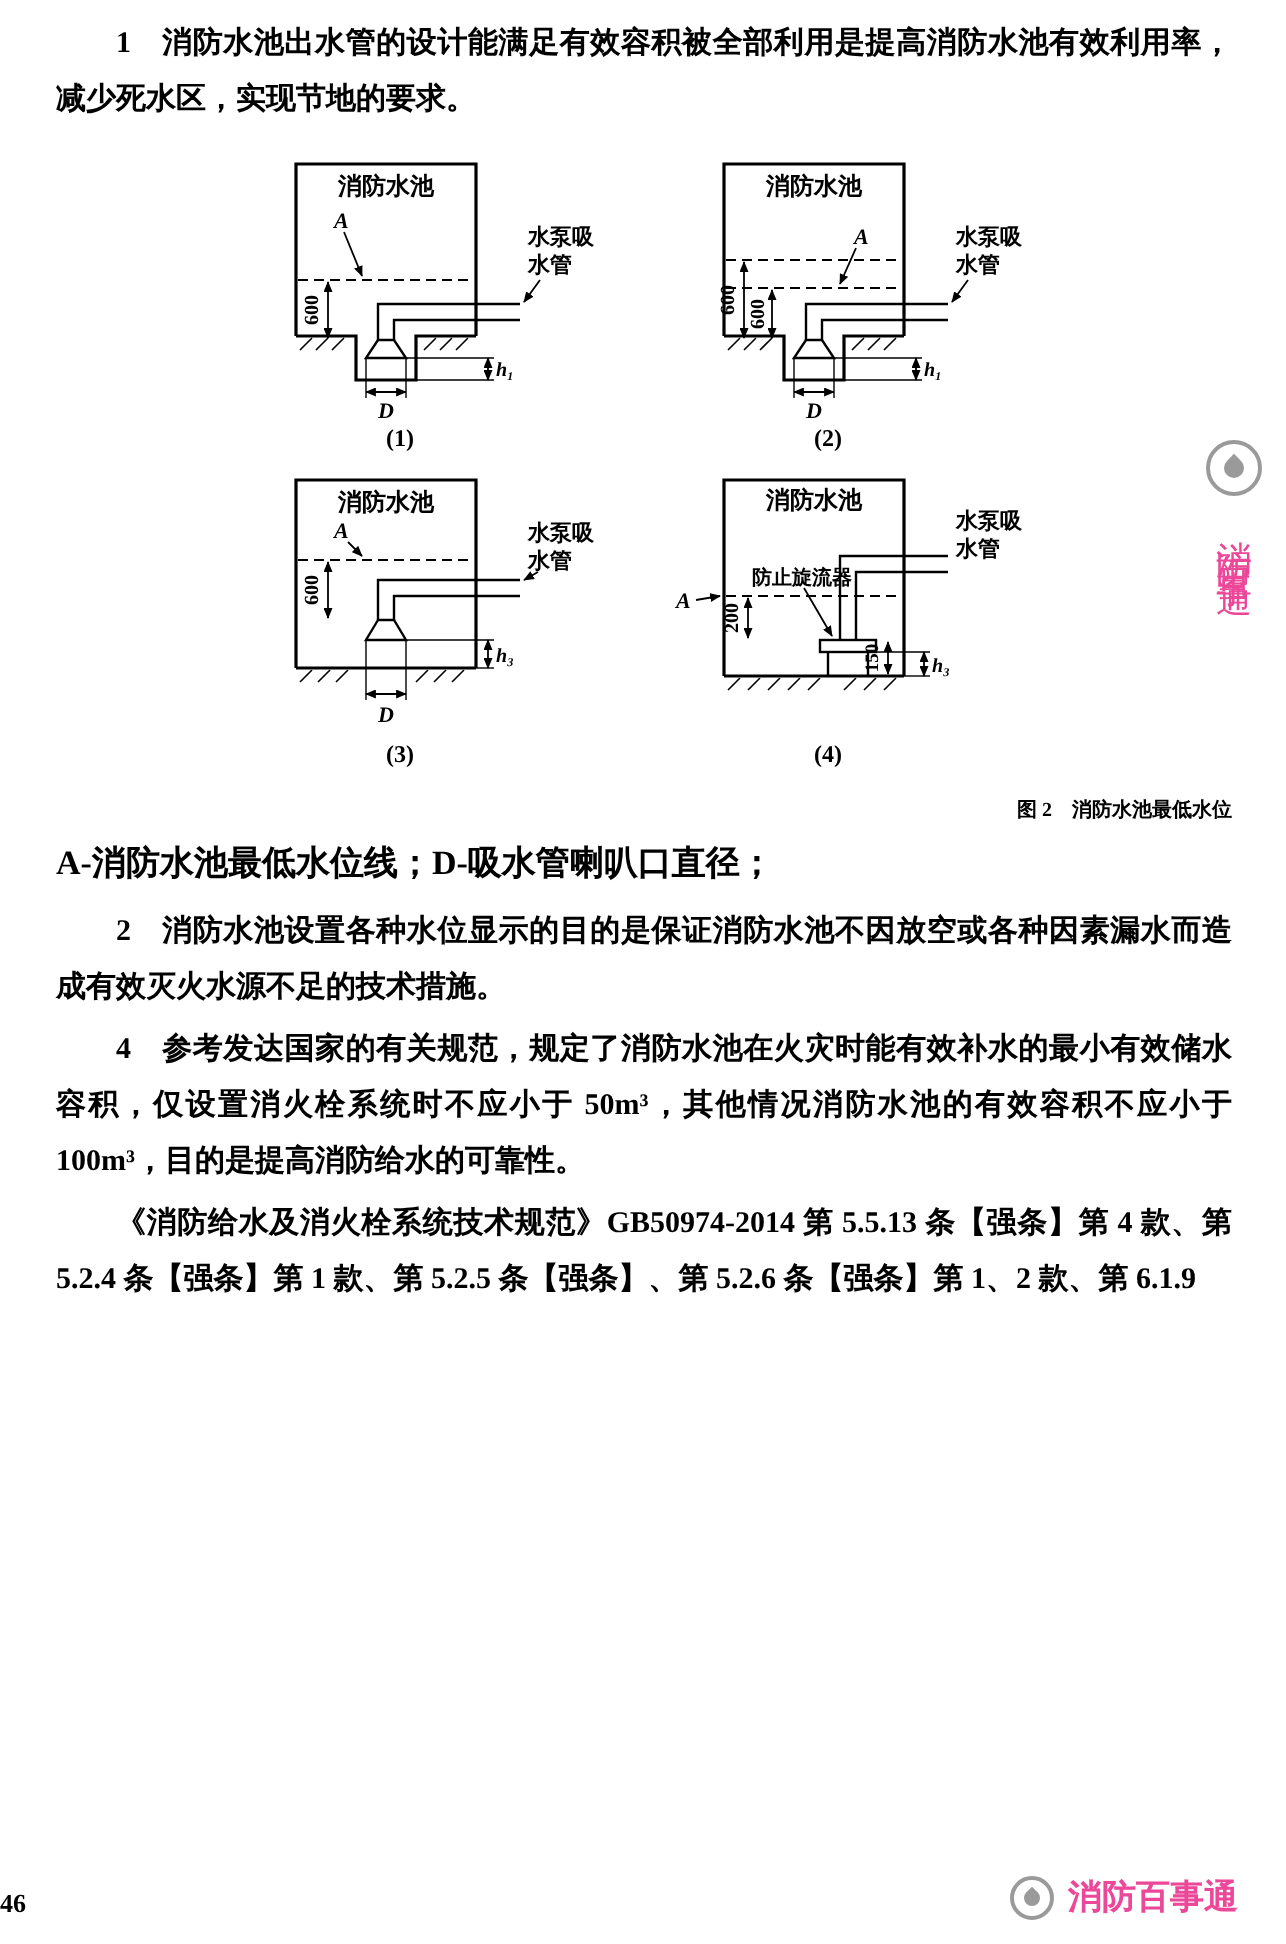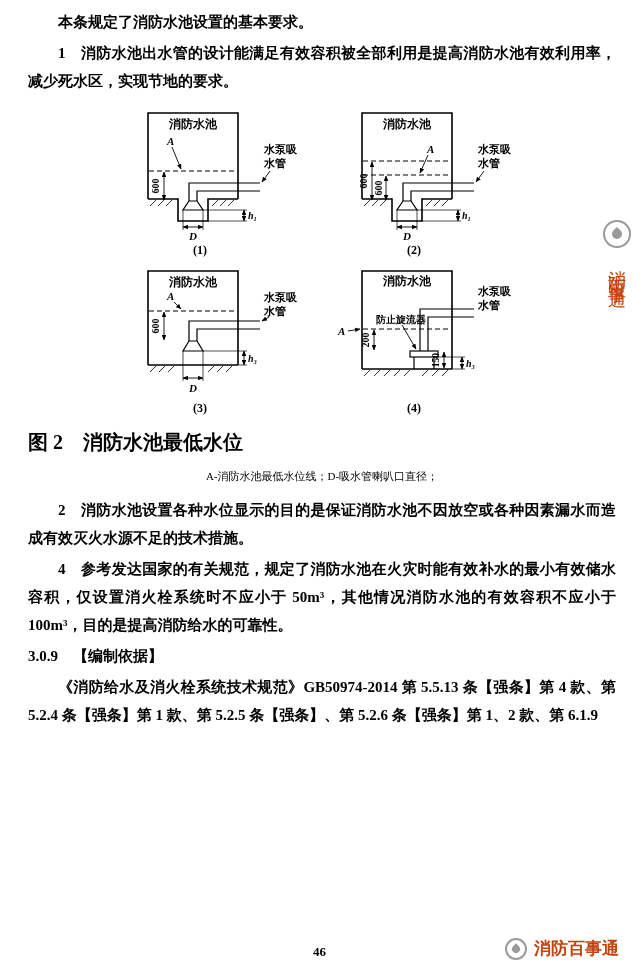--- a/index.html
+++ b/index.html
@@ -17,40 +17,40 @@
     font-size: 15px; font-weight: 700; line-height: 28px;
     text-align: justify; text-indent: 2em; margin: 0 0 3px 0;
   }
   .para.no-indent { text-indent: 0; }
 
   .figure { margin: 12px 0 10px 0; }
   .diagram-grid {
     display: grid; grid-template-columns: repeat(2, 190px);
     gap: 8px 24px; justify-content: center;
   }
-  .fig-caption { text-align: left; font-size: 20px; font-weight: 700; margin-top: 14px; }
-  .fig-legend { text-align: center; font-size: 11px; font-weight: 400; line-height: 20px; margin-top: 10px; }
+  .fig-caption { text-align: right; font-size: 10px; font-weight: 700; margin-top: 14px; }
+  .fig-legend { text-align: left; font-size: 17px; font-weight: 700; line-height: 20px; margin-top: 10px; }
 
   svg.diagram { display: block; }
   svg.diagram text {
     font-family: "Liberation Serif", "DejaVu Serif", serif;
     font-weight: 700; fill: #000;
   }
   .t9  { font-size: 9.5px; }
   .t10 { font-size: 10px; }
   .t11 { font-size: 11px; }
   .t12 { font-size: 12px; }
   .ital { font-style: italic; }
 
   .page-num {
     position: absolute; bottom: 12px; left: 0; right: 4px;
-    text-align: center; font-size: 13px; font-weight: 700;
-  }
-
-  .wm { position: absolute; color: #c2410c; }
+    font-size: 13px; font-weight: 700;
+  }
+
+  .wm { position: absolute; color: #ec4899; }
   .wm-top { top: 220px; right: 8px; width: 36px; text-align: center; }
   .wm-logo {
     width: 28px; height: 28px; border: 2px solid #9a9a9a; border-radius: 50%;
     margin: 0 auto; display: flex; align-items: center; justify-content: center;
   }
   .flame {
     width: 10px; height: 10px; background: #9a9a9a;
     border-radius: 0 50% 50% 50%; transform: rotate(45deg);
   }
   .wm-text-v {
@@ -65,21 +65,20 @@
     font-family: "Liberation Sans", "DejaVu Sans", sans-serif;
   }
   .wm-logo.small { width: 22px; height: 22px; }
   .wm-logo.small .flame { width: 8px; height: 8px; }
 </style>
 </head>
 <body>
 
 <div class="content">
 
-  <p class="para">本条规定了消防水池设置的基本要求。</p>
   <p class="para">1　消防水池出水管的设计能满足有效容积被全部利用是提高消防水池有效利用率，减少死水区，实现节地的要求。</p>
 
   <div class="figure">
     <div class="diagram-grid">
 
       <svg class="diagram" width="190" height="150" viewBox="0 0 190 150">
         <defs>
           <marker id="ar1" markerWidth="6" markerHeight="5" refX="5.5" refY="2.5" orient="auto-start-reverse">
             <path d="M0,0 L6,2.5 L0,5 Z" fill="#000"></path>
           </marker>
@@ -244,21 +243,20 @@
     </div>
 
     <div class="fig-caption">图 2　消防水池最低水位</div>
     <div class="fig-legend">
       <div>A-消防水池最低水位线；D-吸水管喇叭口直径；</div>
     </div>
   </div>
 
   <p class="para">2　消防水池设置各种水位显示的目的是保证消防水池不因放空或各种因素漏水而造成有效灭火水源不足的技术措施。</p>
   <p class="para">4　参考发达国家的有关规范，规定了消防水池在火灾时能有效补水的最小有效储水容积，仅设置消火栓系统时不应小于 50m³，其他情况消防水池的有效容积不应小于100m³，目的是提高消防给水的可靠性。</p>
-  <p class="para no-indent">3.0.9　【编制依据】</p>
   <p class="para">《消防给水及消火栓系统技术规范》GB50974-2014 第 5.5.13 条【强条】第 4 款、第 5.2.4 条【强条】第 1 款、第 5.2.5 条【强条】、第 5.2.6 条【强条】第 1、2 款、第 6.1.9</p>
 
 </div>
 
 <div class="wm wm-top">
   <div class="wm-logo">
     <div class="flame"></div>
   </div>
   <div class="wm-text-v">消防百事通</div>
 </div>

